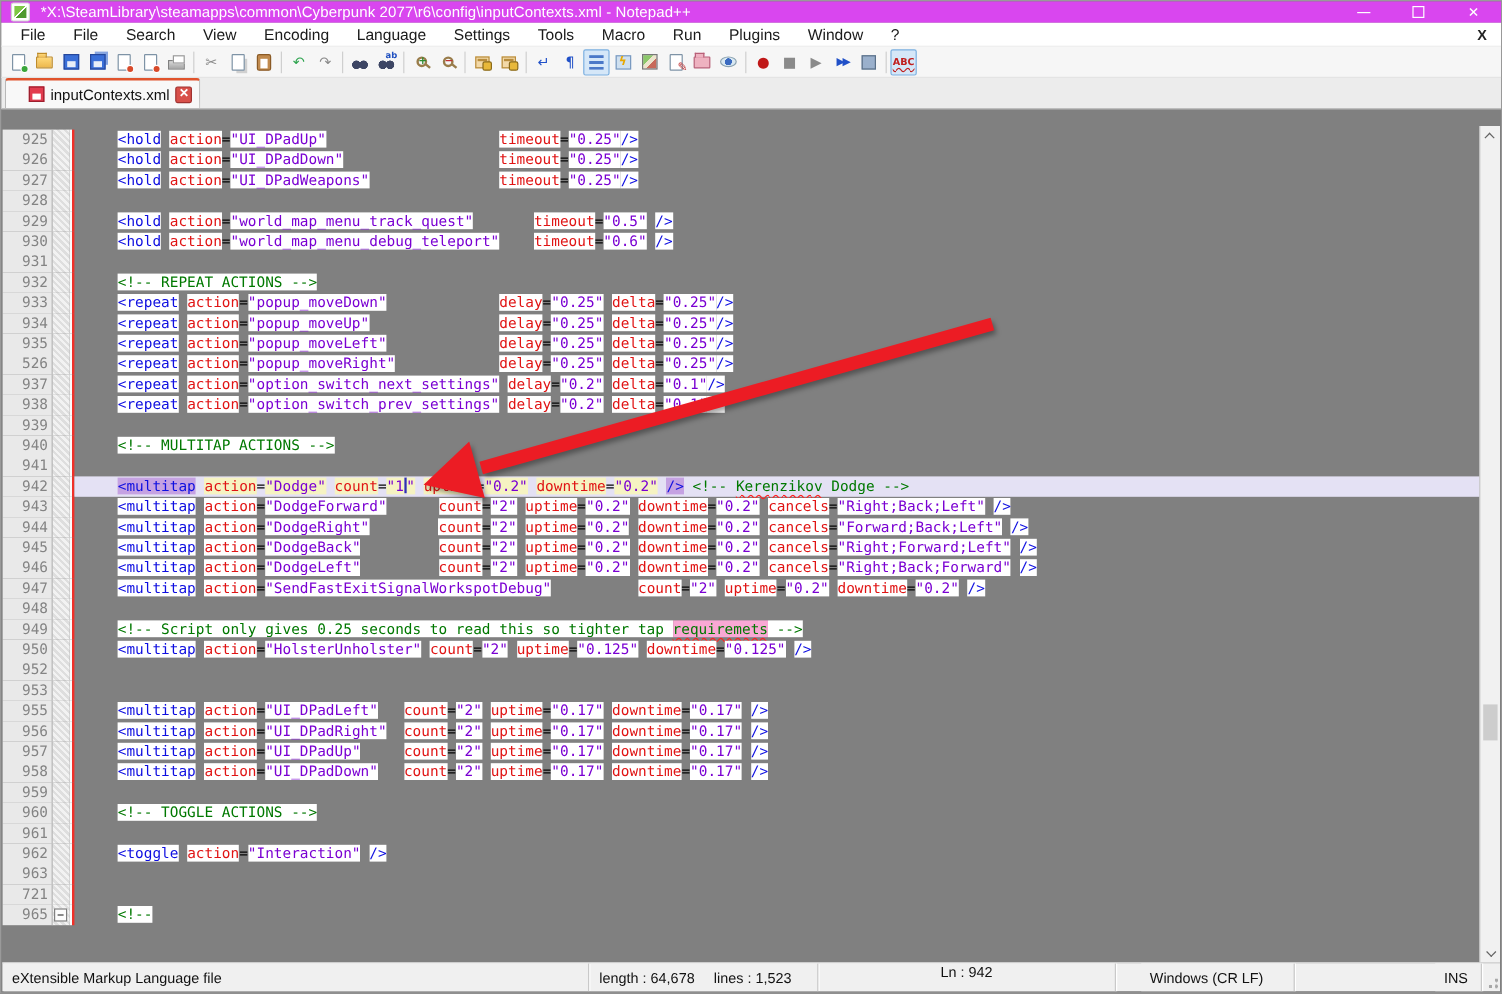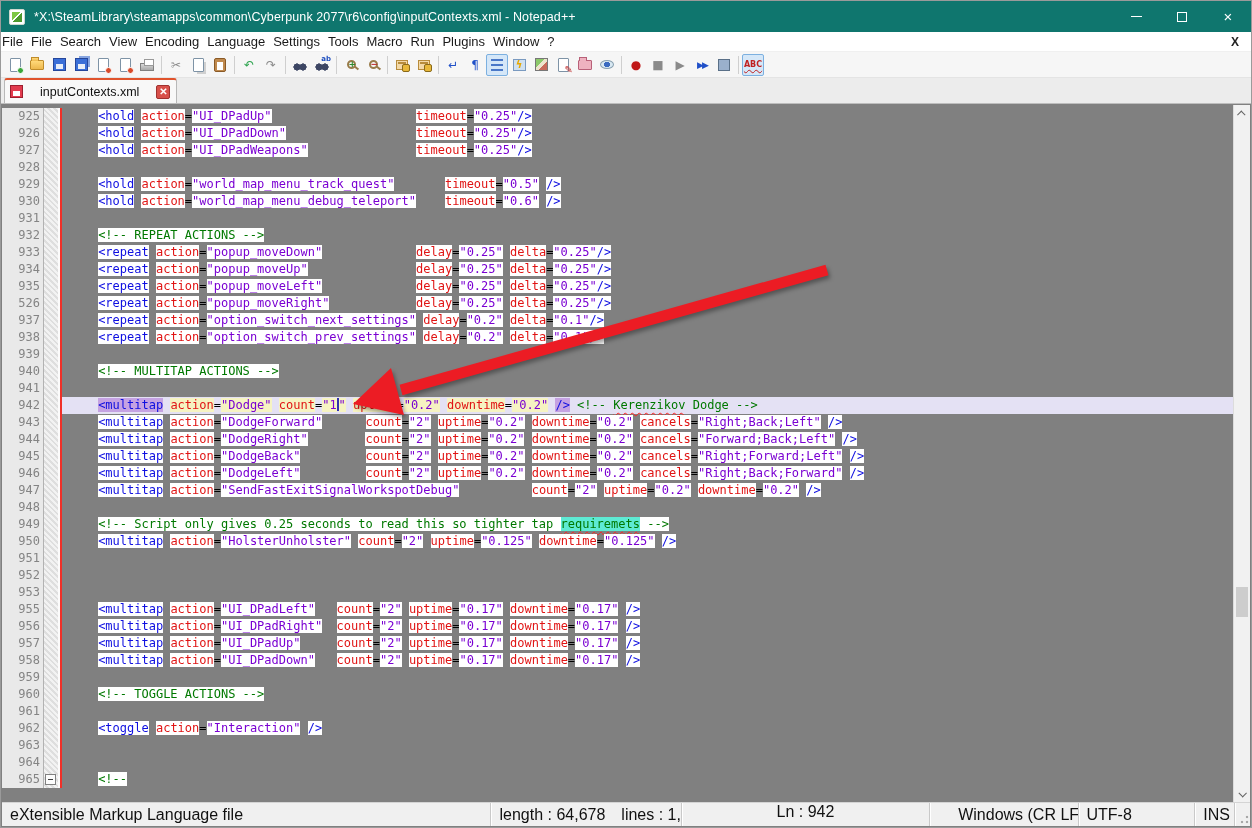--- a/index.html
+++ b/index.html
@@ -1,34 +1,34 @@
 <!DOCTYPE html>
 <html><head>
 <meta charset="utf-8">
 <style>
   * { margin:0; padding:0; box-sizing:border-box; }
   html,body { width:1252px; height:828px; }
   body { font-family:"Liberation Sans",sans-serif; position:relative; background:#808080; overflow:hidden;
          border:1px solid #9a9a9a; }
 
   
-  .titlebar { height:31px; background:#0f766e; display:flex; align-items:center; color:#fff; }
+  .titlebar { height:18px; background:#d946ef; display:flex; align-items:center; color:#fff; }
   .app-icon { width:16px; height:16px; margin:0 9px 0 8px; background:#fff; border:1px solid #cfd8cf; border-radius:2px; position:relative; }
   .app-icon::after { content:""; position:absolute; left:2px; top:2px; right:2px; bottom:2px;
      background:linear-gradient(135deg,#7ec845 0 45%,#fff 45% 55%,#4f9a2e 55%); }
   .title-text { font-size:12.5px; letter-spacing:.1px; }
   .win-controls { margin-left:auto; display:flex; height:31px; }
   .win-btn { width:46px; height:31px; display:flex; align-items:center; justify-content:center; color:#fff; font-size:15px; }
   .win-btn .sq { width:10px; height:10px; border:1px solid #fff; display:block; }
   .win-btn .mn { width:11px; height:1px; background:#fff; display:block; }
 
   
   .menubar { height:20px; background:#ffffff; display:flex; align-items:center; font-size:13px; color:#1a1a1a; border-bottom:1px solid #f0f0f0; }
   .menubar ul { display:flex; list-style:none; height:100%; }
-  .menubar li { padding:2px 7px 0 1px; height:100%; cursor:default; }
+  .menubar li { padding:2px 7px 0 16px; height:100%; cursor:default; }
   .menu-close { margin-left:auto; padding:0 12px; font-size:12px; font-weight:bold; color:#222; }
 
   
   .toolbar { height:26px; background:#f6f6f6; display:flex; align-items:center; padding:0 3px; border-bottom:1px solid #e4e4e4; }
   .tbsep { width:1px; height:18px; background:#cfcfcf; margin:0 3px; }
   .tbtn { width:22px; height:22px; display:flex; align-items:center; justify-content:center; border:1px solid transparent; border-radius:2px; }
   .tbtn.sel { background:#d5e7f8; border-color:#7cb0e0; }
   .ic { position:relative; width:16px; height:16px; display:flex; align-items:center; justify-content:center; font-size:12px; font-family:"DejaVu Sans",sans-serif; }
   .pg { width:11px; height:14px; background:#fff; border:1px solid #7e93a6; border-radius:1px; display:block; }
   .badge { position:absolute; right:-1px; bottom:-1px; width:7px; height:7px; border-radius:50%; border:1px solid #fff; }
@@ -63,58 +63,58 @@
   [data-name="document-map-icon"] .map { width:13px; height:13px; border:1px solid #777; display:block;
      background:linear-gradient(135deg,#8cc86a 0 40%,#ece4cc 40% 60%,#c86a5a 60%); }
   [data-name="document-switcher-icon"]::after { content:"✎"; position:absolute; right:-2px; bottom:-2px; font-size:10px; color:#c03030; }
   [data-name="monitoring-icon"] .eye { width:14px; height:9px; border-radius:50%; border:1px solid #88a0b0; display:block;
      background:radial-gradient(circle,#3a6ac0 2.8px,#d8e8f2 3px); }
   [data-name="macro-save-icon"] .fl2 { width:12px; height:12px; background:#9ab0cc; border:1px solid #5a7088; display:block; }
   [data-name="spell-check-icon"] .abc { font-size:8px; font-weight:bold; color:#c02020; text-decoration:underline wavy #c02020 1px; text-underline-offset:2px; letter-spacing:0; }
 
   
   .tabbar { height:26px; background:#ececec; border-bottom:1px solid #bdbdbd; display:flex; align-items:flex-end; padding-left:3px; }
-  .tab { height:25px; background:#f8f8f8; border:1px solid #b8b8b8; border-bottom:none; border-top:2px solid #e0532c; border-radius:3px 3px 0 0; display:flex; align-items:center; padding:0 6px 0 5px; gap:17px; font-size:12.5px; color:#111; }
+  .tab { height:25px; background:#f8f8f8; border:1px solid #b8b8b8; border-bottom:none; border-top:2px solid #e0532c; border-radius:3px 3px 0 0; display:flex; align-items:center; padding:0 6px 0 19px; gap:5px; font-size:12.5px; color:#111; }
   .tab-floppy { width:13px; height:13px; background:#e23b4e; border:1px solid #9c1f2e; position:relative; display:block; }
   .tab-floppy::after { content:""; position:absolute; left:2px; bottom:1px; right:2px; height:5px; background:#fff; }
   .tab-close { width:14px; height:14px; background:#d8504a; border:1px solid #a03230; border-radius:2px; color:#fff; font-size:10px; font-weight:bold; display:flex; align-items:center; justify-content:center; line-height:1; }
 
   
   .editor { position:absolute; left:1px; right:1px; top:104px; bottom:25px; background:#808080; display:flex; }
   .ed-rows { flex:1; padding-top:3px; overflow:hidden; }
   .row { display:flex; height:17px; }
   .ln { width:42px; background:#e9e9e9; border-right:1px solid #b2b2b2; color:#848484; font:12px/17px "DejaVu Sans Mono",monospace; text-align:right; padding-right:3px; flex:none; }
   .bmargin { width:14px; flex:none; position:relative;
      background:repeating-linear-gradient(45deg,#f2f2f2 0 2px,#dedede 2px 4px); }
   .chg { width:4px; flex:none; background:linear-gradient(to right,#fbfbfb 0 2px,#f03028 2px 4px); }
   .code { flex:1; font:12px/17px "DejaVu Sans Mono",monospace; white-space:pre; color:#000; }
   .row.cur .code { background:#e4e1f4; }
   .s-t { color:#0e0ee0; background:#fff; }
   .s-a { color:#e01414; background:#fff; }
   .s-e { color:#000000; }
   .s-v { color:#7a00d2; background:#fff; }
   .s-c { color:#007800; background:#fff; }
-  .s-x { color:#007800; background:#5eead4; text-decoration:underline wavy #ff2020 1px; text-underline-offset:3px; }
+  .s-x { color:#007800; background:#f9a8d4; text-decoration:underline wavy #ff2020 1px; text-underline-offset:3px; }
   .row.cur .s-t, .row.cur .s-a, .row.cur .s-v { background:#f6f3c2; }
   .row.cur .s-c, .row.cur .s-x { background:transparent; }
   .s-m { color:#0e0ee0; background:#c5a2e2; }
   .caret { display:inline-block; width:0; height:13px; border-left:2px solid #3030b0; vertical-align:-2px; }
   .foldbox { position:absolute; left:1px; top:3px; width:11px; height:11px; background:#fcfcfc; border:1px solid #808080; display:flex; align-items:center; justify-content:center; }
   .foldbox::after { content:""; width:5px; height:1px; background:#404040; }
 
   
   .vscroll { width:17px; flex:none; background:#f1f1f1; border-left:1px solid #dcdcdc; position:relative; }
   .sb-arrow { position:absolute; left:0; width:16px; height:17px; display:flex; align-items:center; justify-content:center; }
   .sb-arrow span { width:6px; height:6px; border-left:1.5px solid #636363; border-top:1.5px solid #636363; display:block; }
   .sb-up { top:0; } .sb-up span { transform:rotate(45deg) translateY(1px); }
   .sb-down { bottom:0; } .sb-down span { transform:rotate(225deg) translateY(1px); }
   .sb-thumb { position:absolute; left:2px; width:12px; top:482px; height:30px; background:#cdcdcd; }
 
   
-  .statusbar { position:absolute; left:1px; right:1px; bottom:1px; height:24px; background:#f0f0f0; border-top:1px solid #d4d4d4; display:flex; align-items:flex-end; font-size:16px; color:#111; }
+  .statusbar { position:absolute; left:1px; right:1px; bottom:1px; height:24px; background:#f0f0f0; border-top:1px solid #d4d4d4; display:flex; align-items:flex-start; font-size:12px; color:#111; }
   .sb-panel { height:100%; display:flex; align-items:center; padding:0 8px; border-right:1px solid #c9c9c9; box-shadow:1px 0 0 #ffffff; white-space:nowrap; overflow:hidden; }
   .sb-doc { width:505px; } .sb-len { width:196px; gap:16px; } .sb-pos { width:256px; gap:18px;flex-direction:column; }
   .sb-eol { width:132px;margin-left:20px; } .sb-enc { width:120px;margin-top:48px; } .sb-ins { width:40px; }
   .sb-grip { margin-left:auto; width:16px; height:16px; align-self:flex-end;
      background:radial-gradient(circle at 12px 12px,#a8a8a8 1.3px,transparent 1.6px),
                 radial-gradient(circle at 12px 7px,#a8a8a8 1.3px,transparent 1.6px),
                 radial-gradient(circle at 7px 12px,#a8a8a8 1.3px,transparent 1.6px); }
 
   
   .arrow-overlay { position:absolute; inset:0; pointer-events:none; z-index:50; }
@@ -473,26 +473,20 @@
         <span class="chg" data-name="change-history-indicator"></span>
         <pre class="code" data-name="code-line-text"><span class="s-p">     </span><span class="s-c">&lt;!-- Script only gives 0.25 seconds to read this so tighter tap </span><span class="s-x">requiremets</span><span class="s-c"> --&gt;</span></pre>
       </div>
       <div class="row" data-name="code-line">
         <span class="ln" data-name="line-number">950</span>
         <span class="bmargin" data-name="bookmark-margin"></span>
         <span class="chg" data-name="change-history-indicator"></span>
         <pre class="code" data-name="code-line-text"><span class="s-p">     </span><span class="s-t">&lt;multitap</span><span class="s-p"> </span><span class="s-a">action</span><span class="s-e">=</span><span class="s-v">"HolsterUnholster"</span><span class="s-p"> </span><span class="s-a">count</span><span class="s-e">=</span><span class="s-v">"2"</span><span class="s-p"> </span><span class="s-a">uptime</span><span class="s-e">=</span><span class="s-v">"0.125"</span><span class="s-p"> </span><span class="s-a">downtime</span><span class="s-e">=</span><span class="s-v">"0.125"</span><span class="s-p"> </span><span class="s-t">/&gt;</span></pre>
       </div>
       <div class="row" data-name="code-line">
-        <span class="ln" data-name="line-number">951</span>
-        <span class="bmargin" data-name="bookmark-margin"></span>
-        <span class="chg" data-name="change-history-indicator"></span>
-        <pre class="code" data-name="code-line-text"></pre>
-      </div>
-      <div class="row" data-name="code-line">
         <span class="ln" data-name="line-number">952</span>
         <span class="bmargin" data-name="bookmark-margin"></span>
         <span class="chg" data-name="change-history-indicator"></span>
         <pre class="code" data-name="code-line-text"></pre>
       </div>
       <div class="row" data-name="code-line">
         <span class="ln" data-name="line-number">953</span>
         <span class="bmargin" data-name="bookmark-margin"></span>
         <span class="chg" data-name="change-history-indicator"></span>
         <pre class="code" data-name="code-line-text"></pre>
@@ -545,21 +539,21 @@
         <span class="chg" data-name="change-history-indicator"></span>
         <pre class="code" data-name="code-line-text"><span class="s-p">     </span><span class="s-t">&lt;toggle</span><span class="s-p"> </span><span class="s-a">action</span><span class="s-e">=</span><span class="s-v">"Interaction"</span><span class="s-p"> </span><span class="s-t">/&gt;</span></pre>
       </div>
       <div class="row" data-name="code-line">
         <span class="ln" data-name="line-number">963</span>
         <span class="bmargin" data-name="bookmark-margin"></span>
         <span class="chg" data-name="change-history-indicator"></span>
         <pre class="code" data-name="code-line-text"></pre>
       </div>
       <div class="row" data-name="code-line">
-        <span class="ln" data-name="line-number">964</span>
+        <span class="ln" data-name="line-number">721</span>
         <span class="bmargin" data-name="bookmark-margin"></span>
         <span class="chg" data-name="change-history-indicator"></span>
         <pre class="code" data-name="code-line-text"></pre>
       </div>
       <div class="row" data-name="code-line">
         <span class="ln" data-name="line-number">965</span>
         <span class="bmargin" data-name="bookmark-margin">
           <span class="foldbox" data-name="fold-collapse-icon"></span>
         </span>
         <span class="chg" data-name="change-history-indicator"></span>

